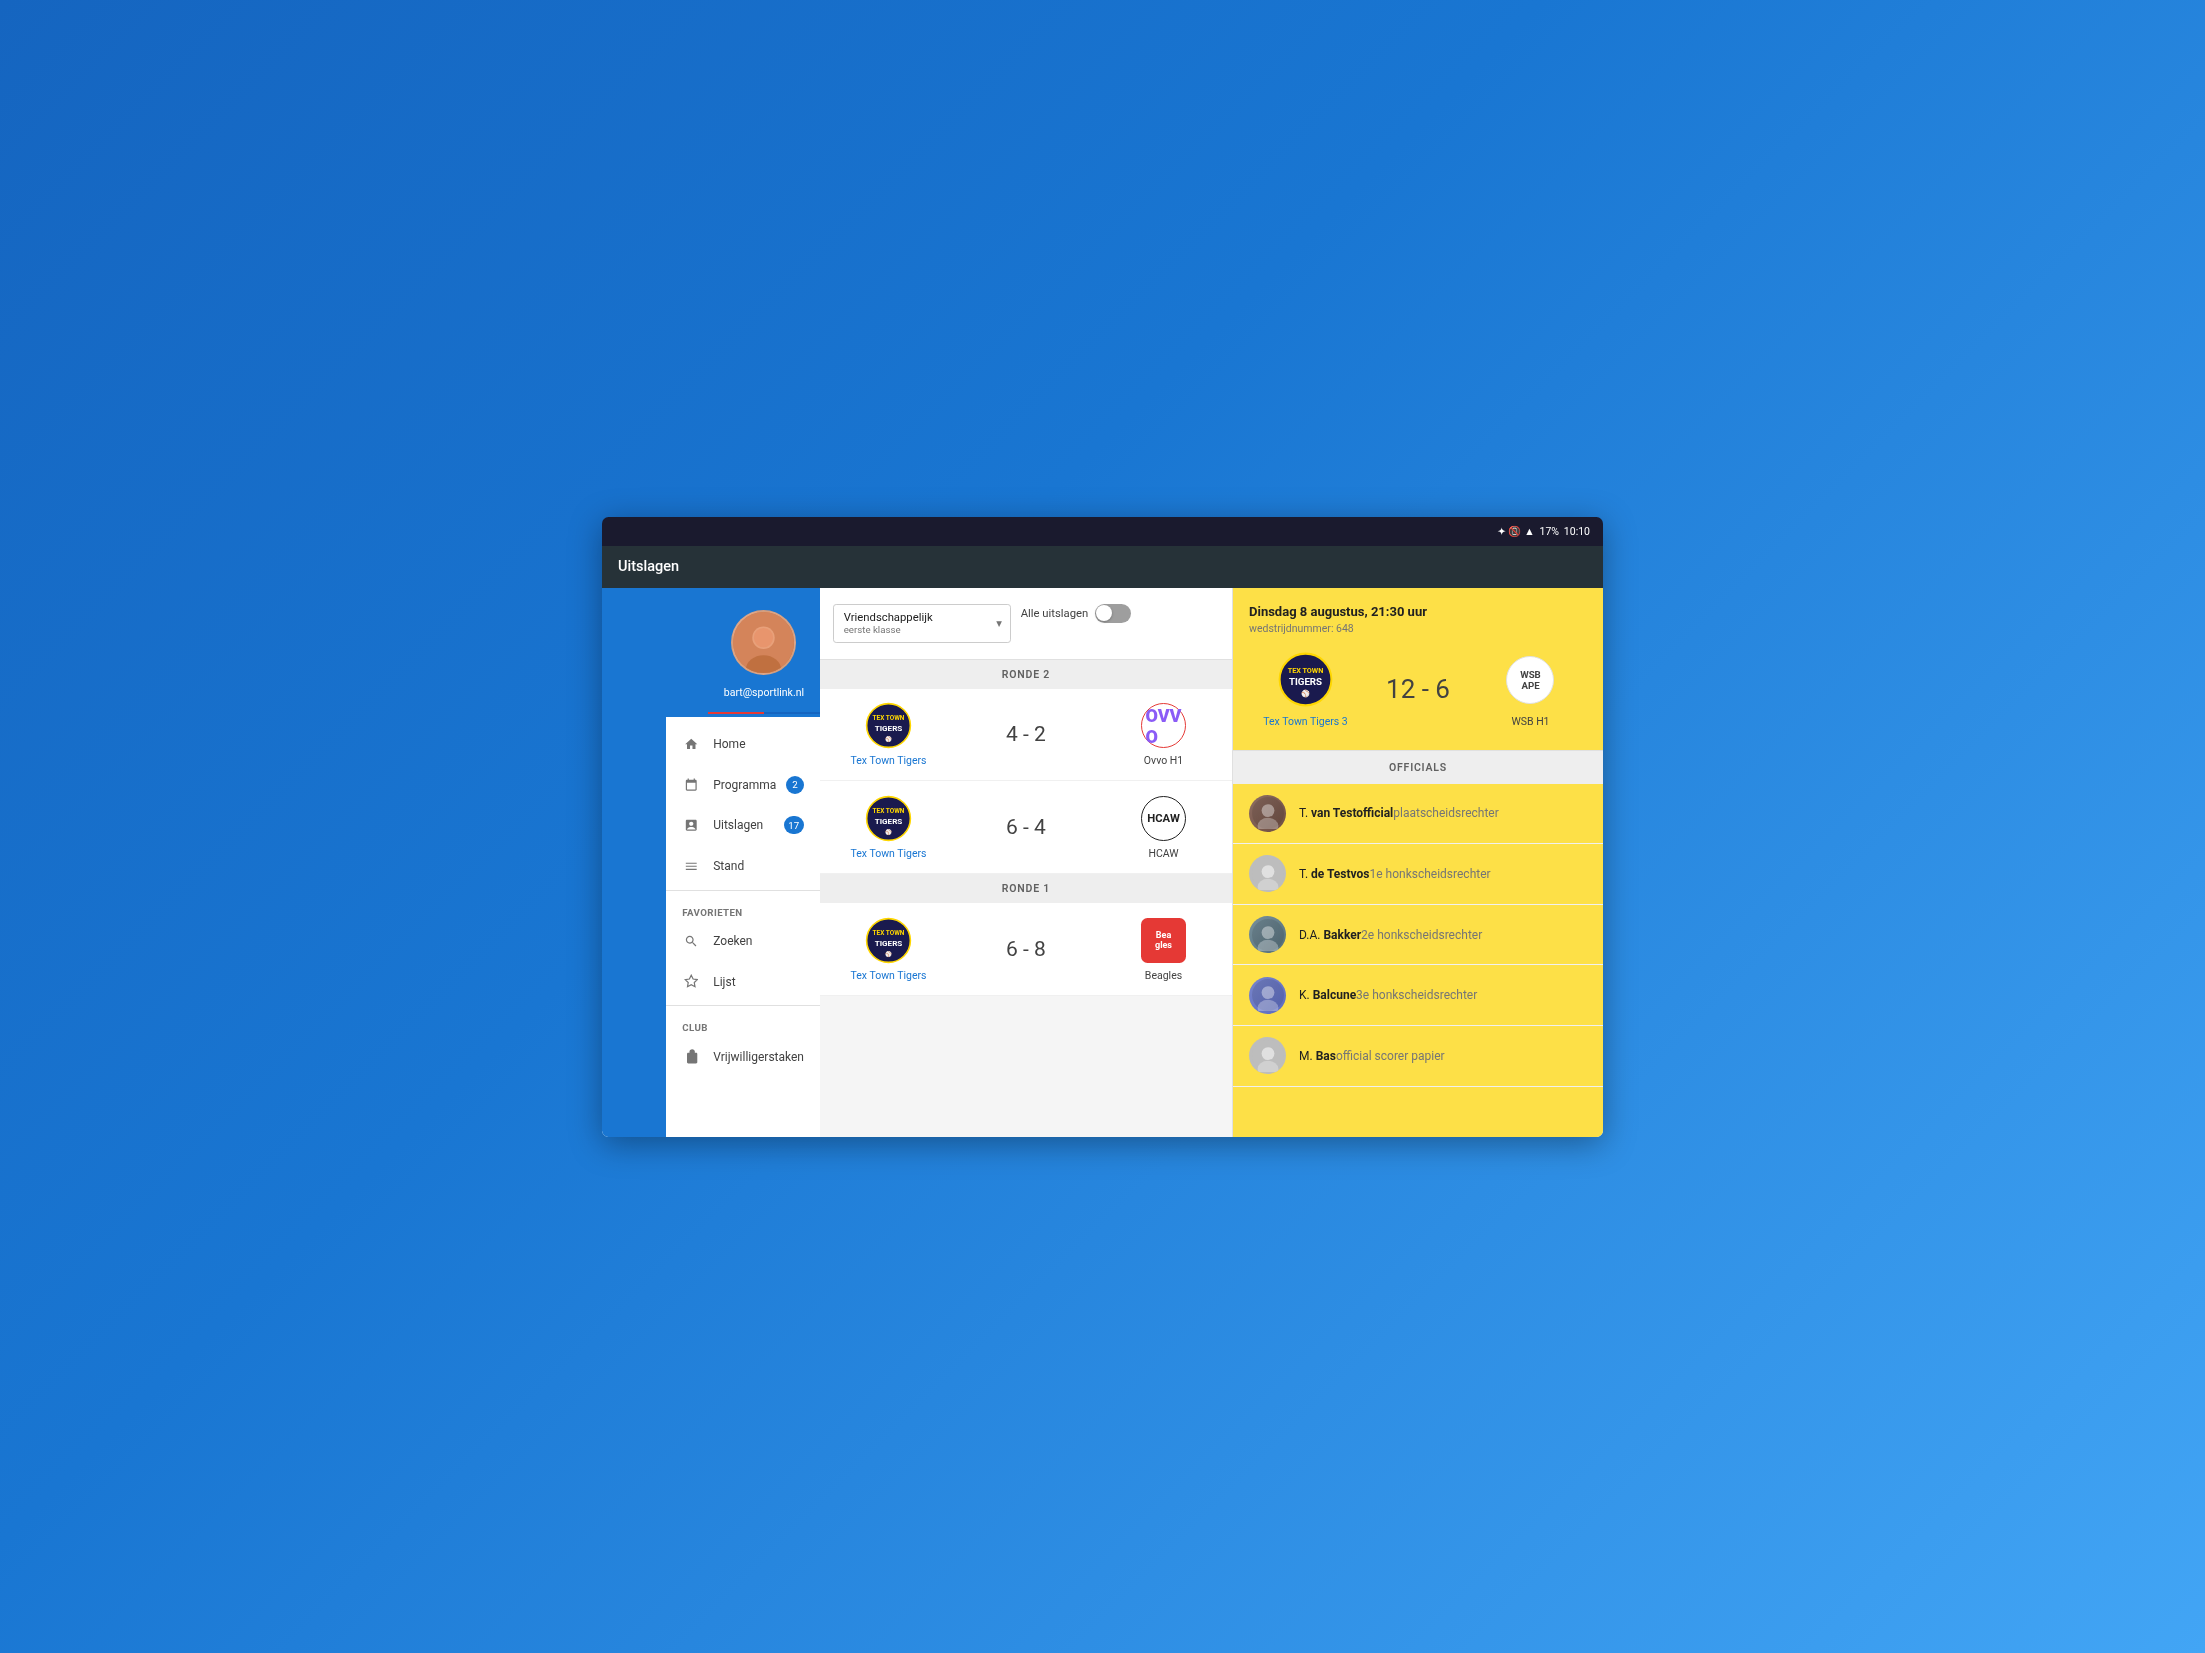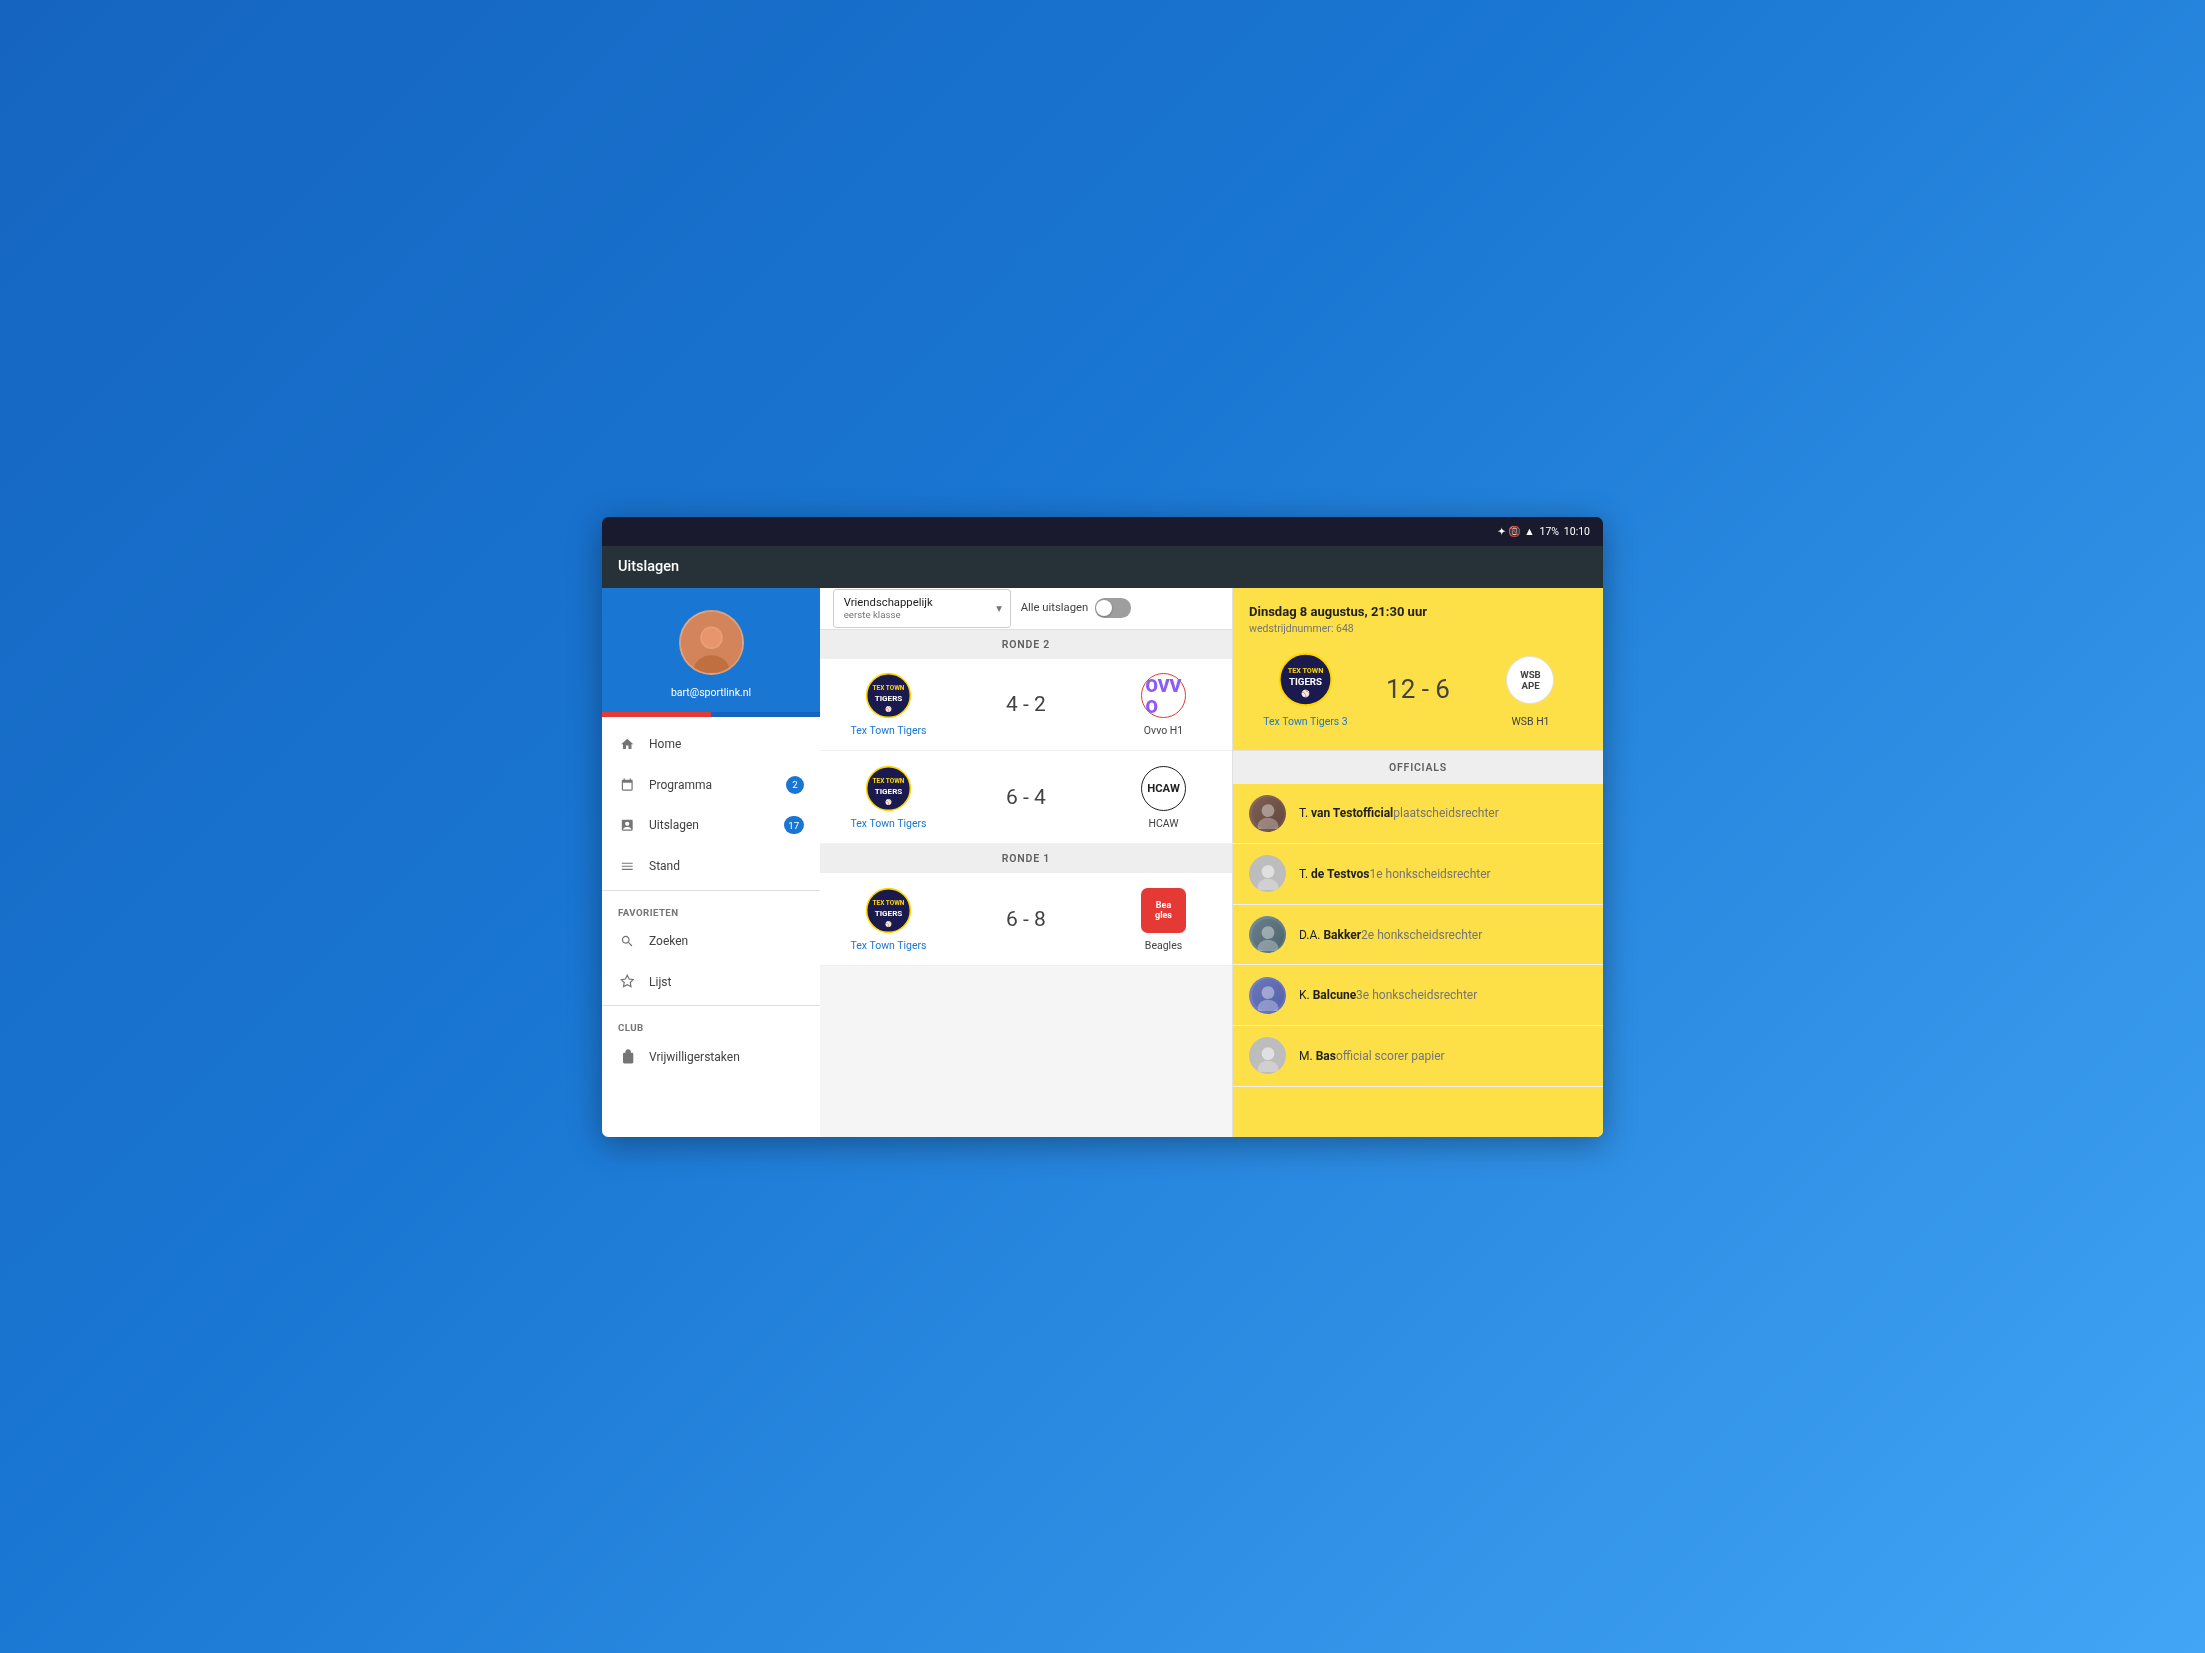--- a/index.html
+++ b/index.html
@@ -66,20 +66,21 @@
       background: #f5f5f5;
       min-height: 549px;
     }
     
     .sidebar {
       width: 218px;
       background: #1976D2;
       flex-shrink: 0;
       display: flex;
       flex-direction: column;
+      align-items: flex-end;
     }
     .sidebar-profile {
       background: #1976D2;
       padding: 22.6px 16px 13px;
       display: flex;
       flex-direction: column;
       align-items: center;
       border-bottom: 2.4px solid transparent;
       border-image: linear-gradient(to right, #E53935, #E53935 50%, #1565C0 50%) 1;
     }
@@ -156,23 +157,23 @@
     }
     
     .results-panel {
       flex: 1;
       background: #f5f5f5;
       display: flex;
       flex-direction: column;
     }
     .results-toolbar {
       background: #fff;
-      padding: 1px 13px;
-      display: flex;
-      align-items: center;
+      padding: 16px 13px;
+      display: flex;
+      align-items: flex-start;
       gap: 9.7px;
       border-bottom: 0.8px solid #e0e0e0;
     }
     .dropdown-select {
       border: 0.8px solid #ccc;
       border-radius: 3.2px;
       padding: 6.5px 9.7px;
       font-size: 11.3px;
       background: #fff;
       display: flex;

